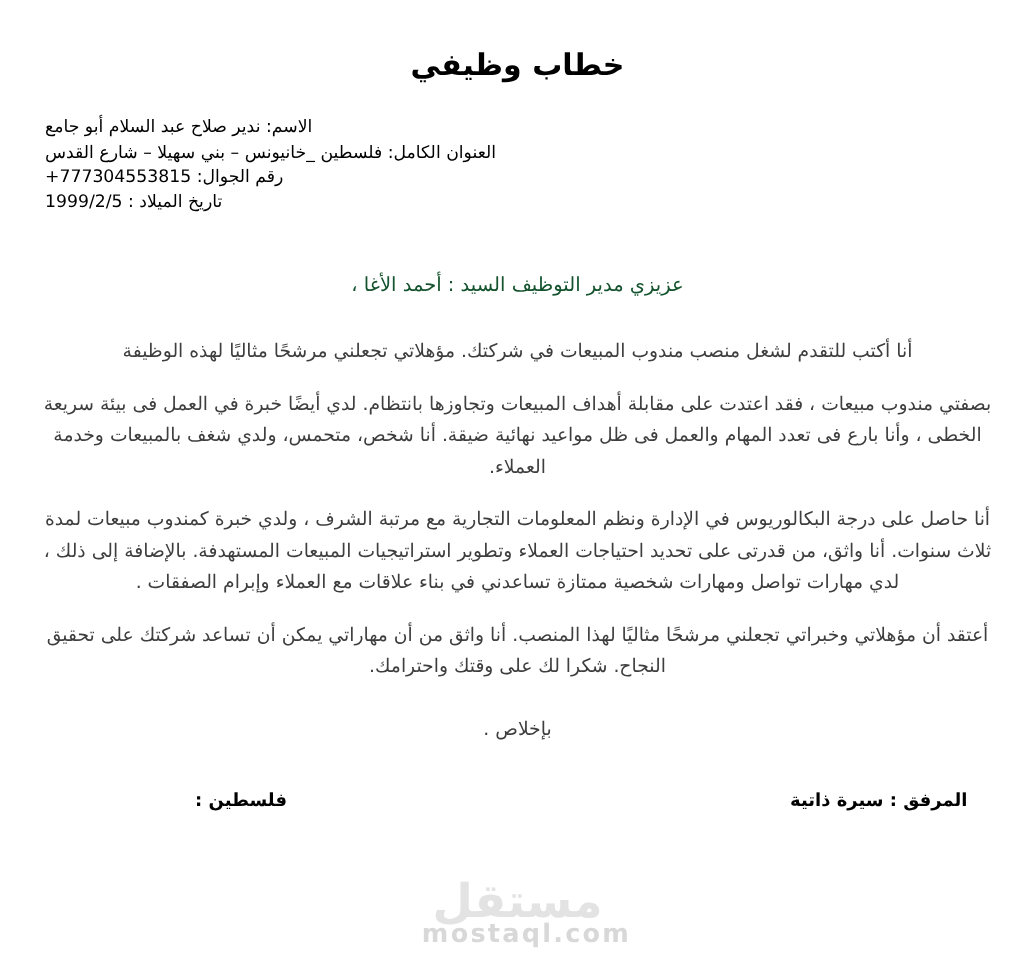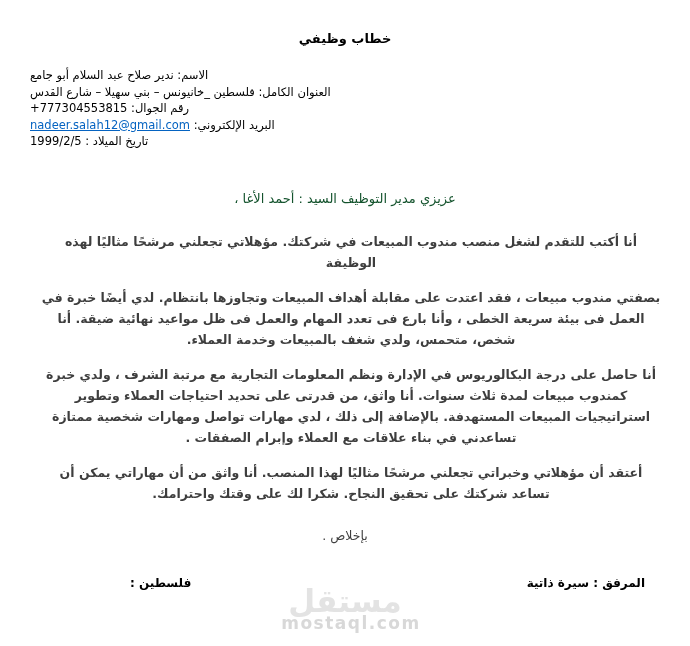--- a/index.html
+++ b/index.html
@@ -9,21 +9,21 @@
     width: 690px;
     height: 646px;
     background: #ffffff;
     overflow: hidden;
     font-family: "DejaVu Sans", sans-serif;
   }
   .title {
     margin: 0;
     padding-top: 31px;
     text-align: center;
-    font-size: 13px;
+    font-size: 20px;
     font-weight: bold;
     color: #000000;
   }
   .contact {
     direction: rtl;
     text-align: left;
     margin-top: 21px;
     padding: 0 30px;
     font-size: 11.5px;
     line-height: 16.5px;
@@ -43,21 +43,21 @@
     color: #3e3e3e;
     font-size: 12.5px;
     line-height: 21px;
   }
   .greeting {
     margin: 38px 0 0 0;
     text-align: center;
     font-size: 13px;
     color: #14532d;
   }
-  .para { margin: 14px 0 0 12px; text-align: center; font-weight: bold; }
+  .para { margin: 14px 0 0 0; text-align: center; }
   .para.first { margin-top: 22px; }
   .closing { margin: 21px 0 0 0; text-align: center; }
   .footer {
     direction: rtl;
     display: flex;
     justify-content: space-between;
     margin-top: 30px;
     padding: 0 45px 0 130px;
     font-size: 12px;
     font-weight: bold;
@@ -100,24 +100,20 @@
     </div>
     <div class="contact-row">
       <span class="c-label">العنوان الكامل:</span>
       <span class="c-value">فلسطين _خانيونس – بني سهيلا – شارع القدس</span>
     </div>
     <div class="contact-row">
       <span class="c-label">رقم الجوال:</span>
       <span class="c-value ltr">+777304553815</span>
     </div>
     <div class="contact-row">
-      <span class="c-label">البريد الإلكتروني:</span>
-      <a class="email-link ltr">nadeer.salah12@gmail.com</a>
-    </div>
-    <div class="contact-row">
       <span class="c-label">تاريخ الميلاد :</span>
       <span class="c-value ltr">1999/2/5</span>
     </div>
   </div>
 
   <div class="letter-body">
     <p class="greeting">عزيزي مدير التوظيف السيد : أحمد الأغا ،</p>
     <p class="para first">أنا أكتب للتقدم لشغل منصب مندوب المبيعات في شركتك. مؤهلاتي تجعلني مرشحًا مثاليًا لهذه الوظيفة</p>
     <p class="para">بصفتي مندوب مبيعات ، فقد اعتدت على مقابلة أهداف المبيعات وتجاوزها بانتظام. لدي أيضًا خبرة في العمل فى بيئة سريعة الخطى ، وأنا بارع فى تعدد المهام والعمل فى ظل مواعيد نهائية ضيقة. أنا شخص، متحمس، ولدي شغف بالمبيعات وخدمة العملاء.</p>
     <p class="para">أنا حاصل على درجة البكالوريوس في الإدارة ونظم المعلومات التجارية مع مرتبة الشرف ، ولدي خبرة كمندوب مبيعات لمدة ثلاث سنوات. أنا واثق، من قدرتى على تحديد احتياجات العملاء وتطوير استراتيجيات المبيعات المستهدفة. بالإضافة إلى ذلك ، لدي مهارات تواصل ومهارات شخصية ممتازة تساعدني في بناء علاقات مع العملاء وإبرام الصفقات .</p>

